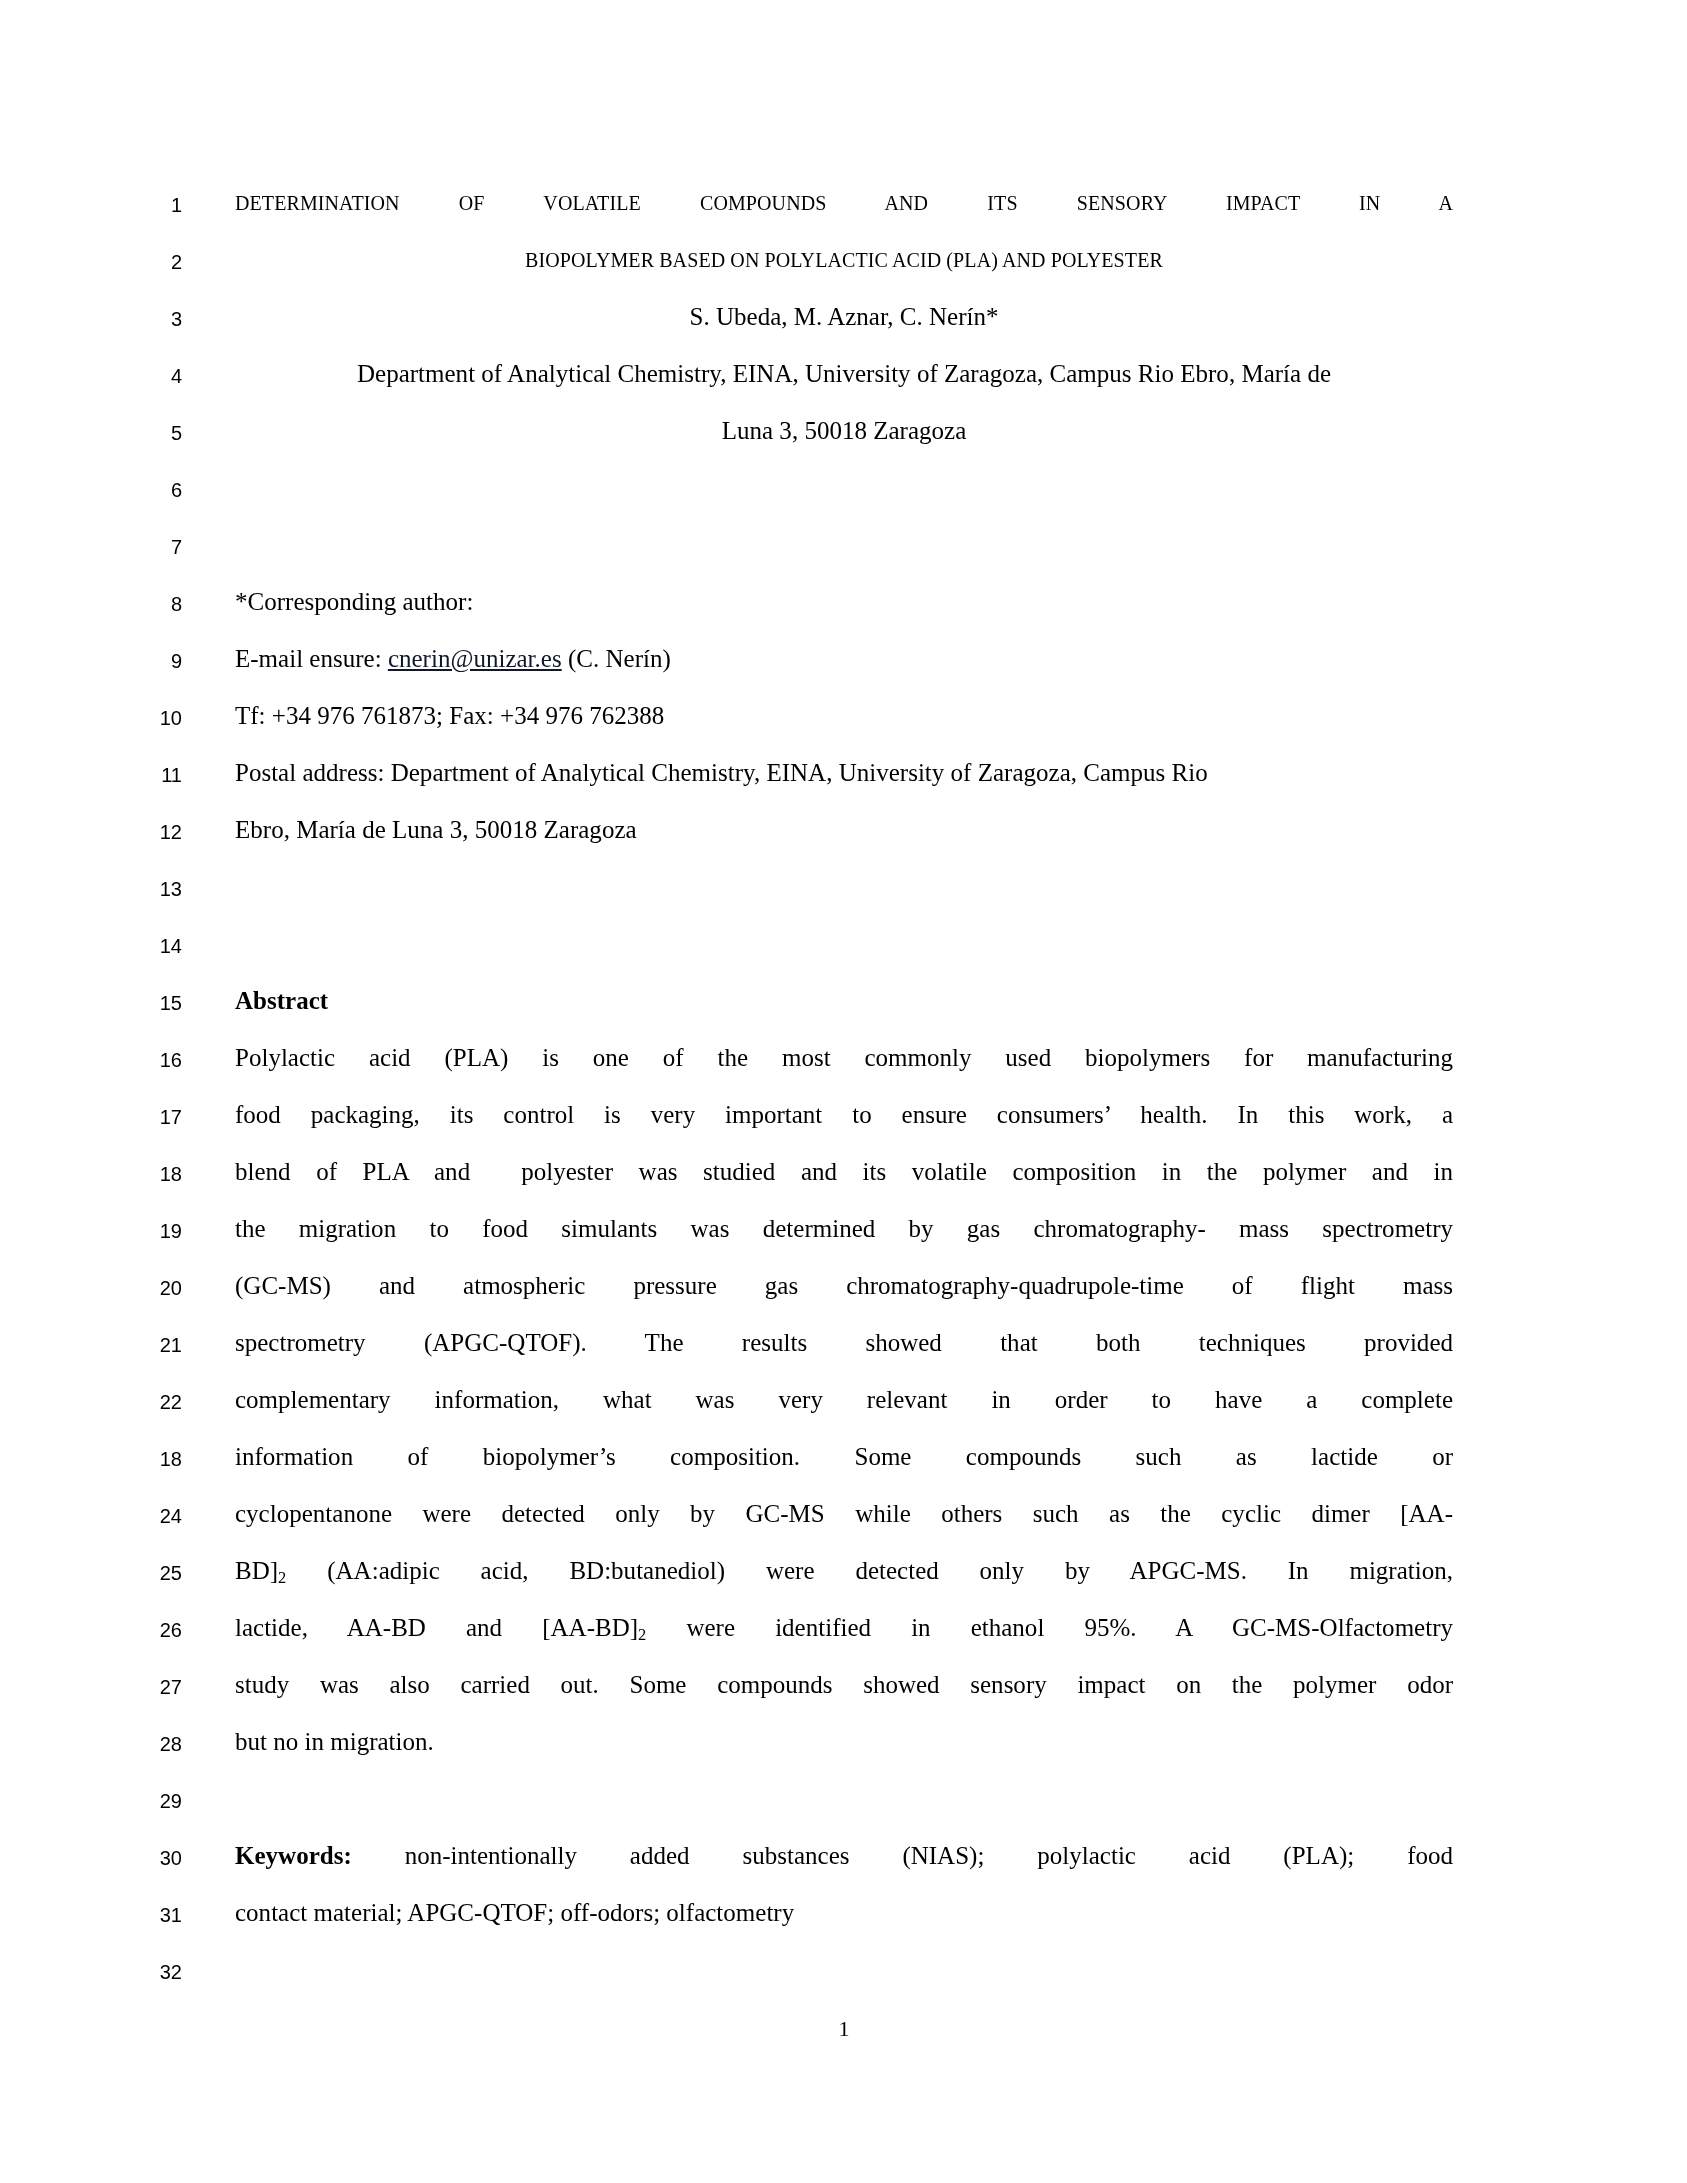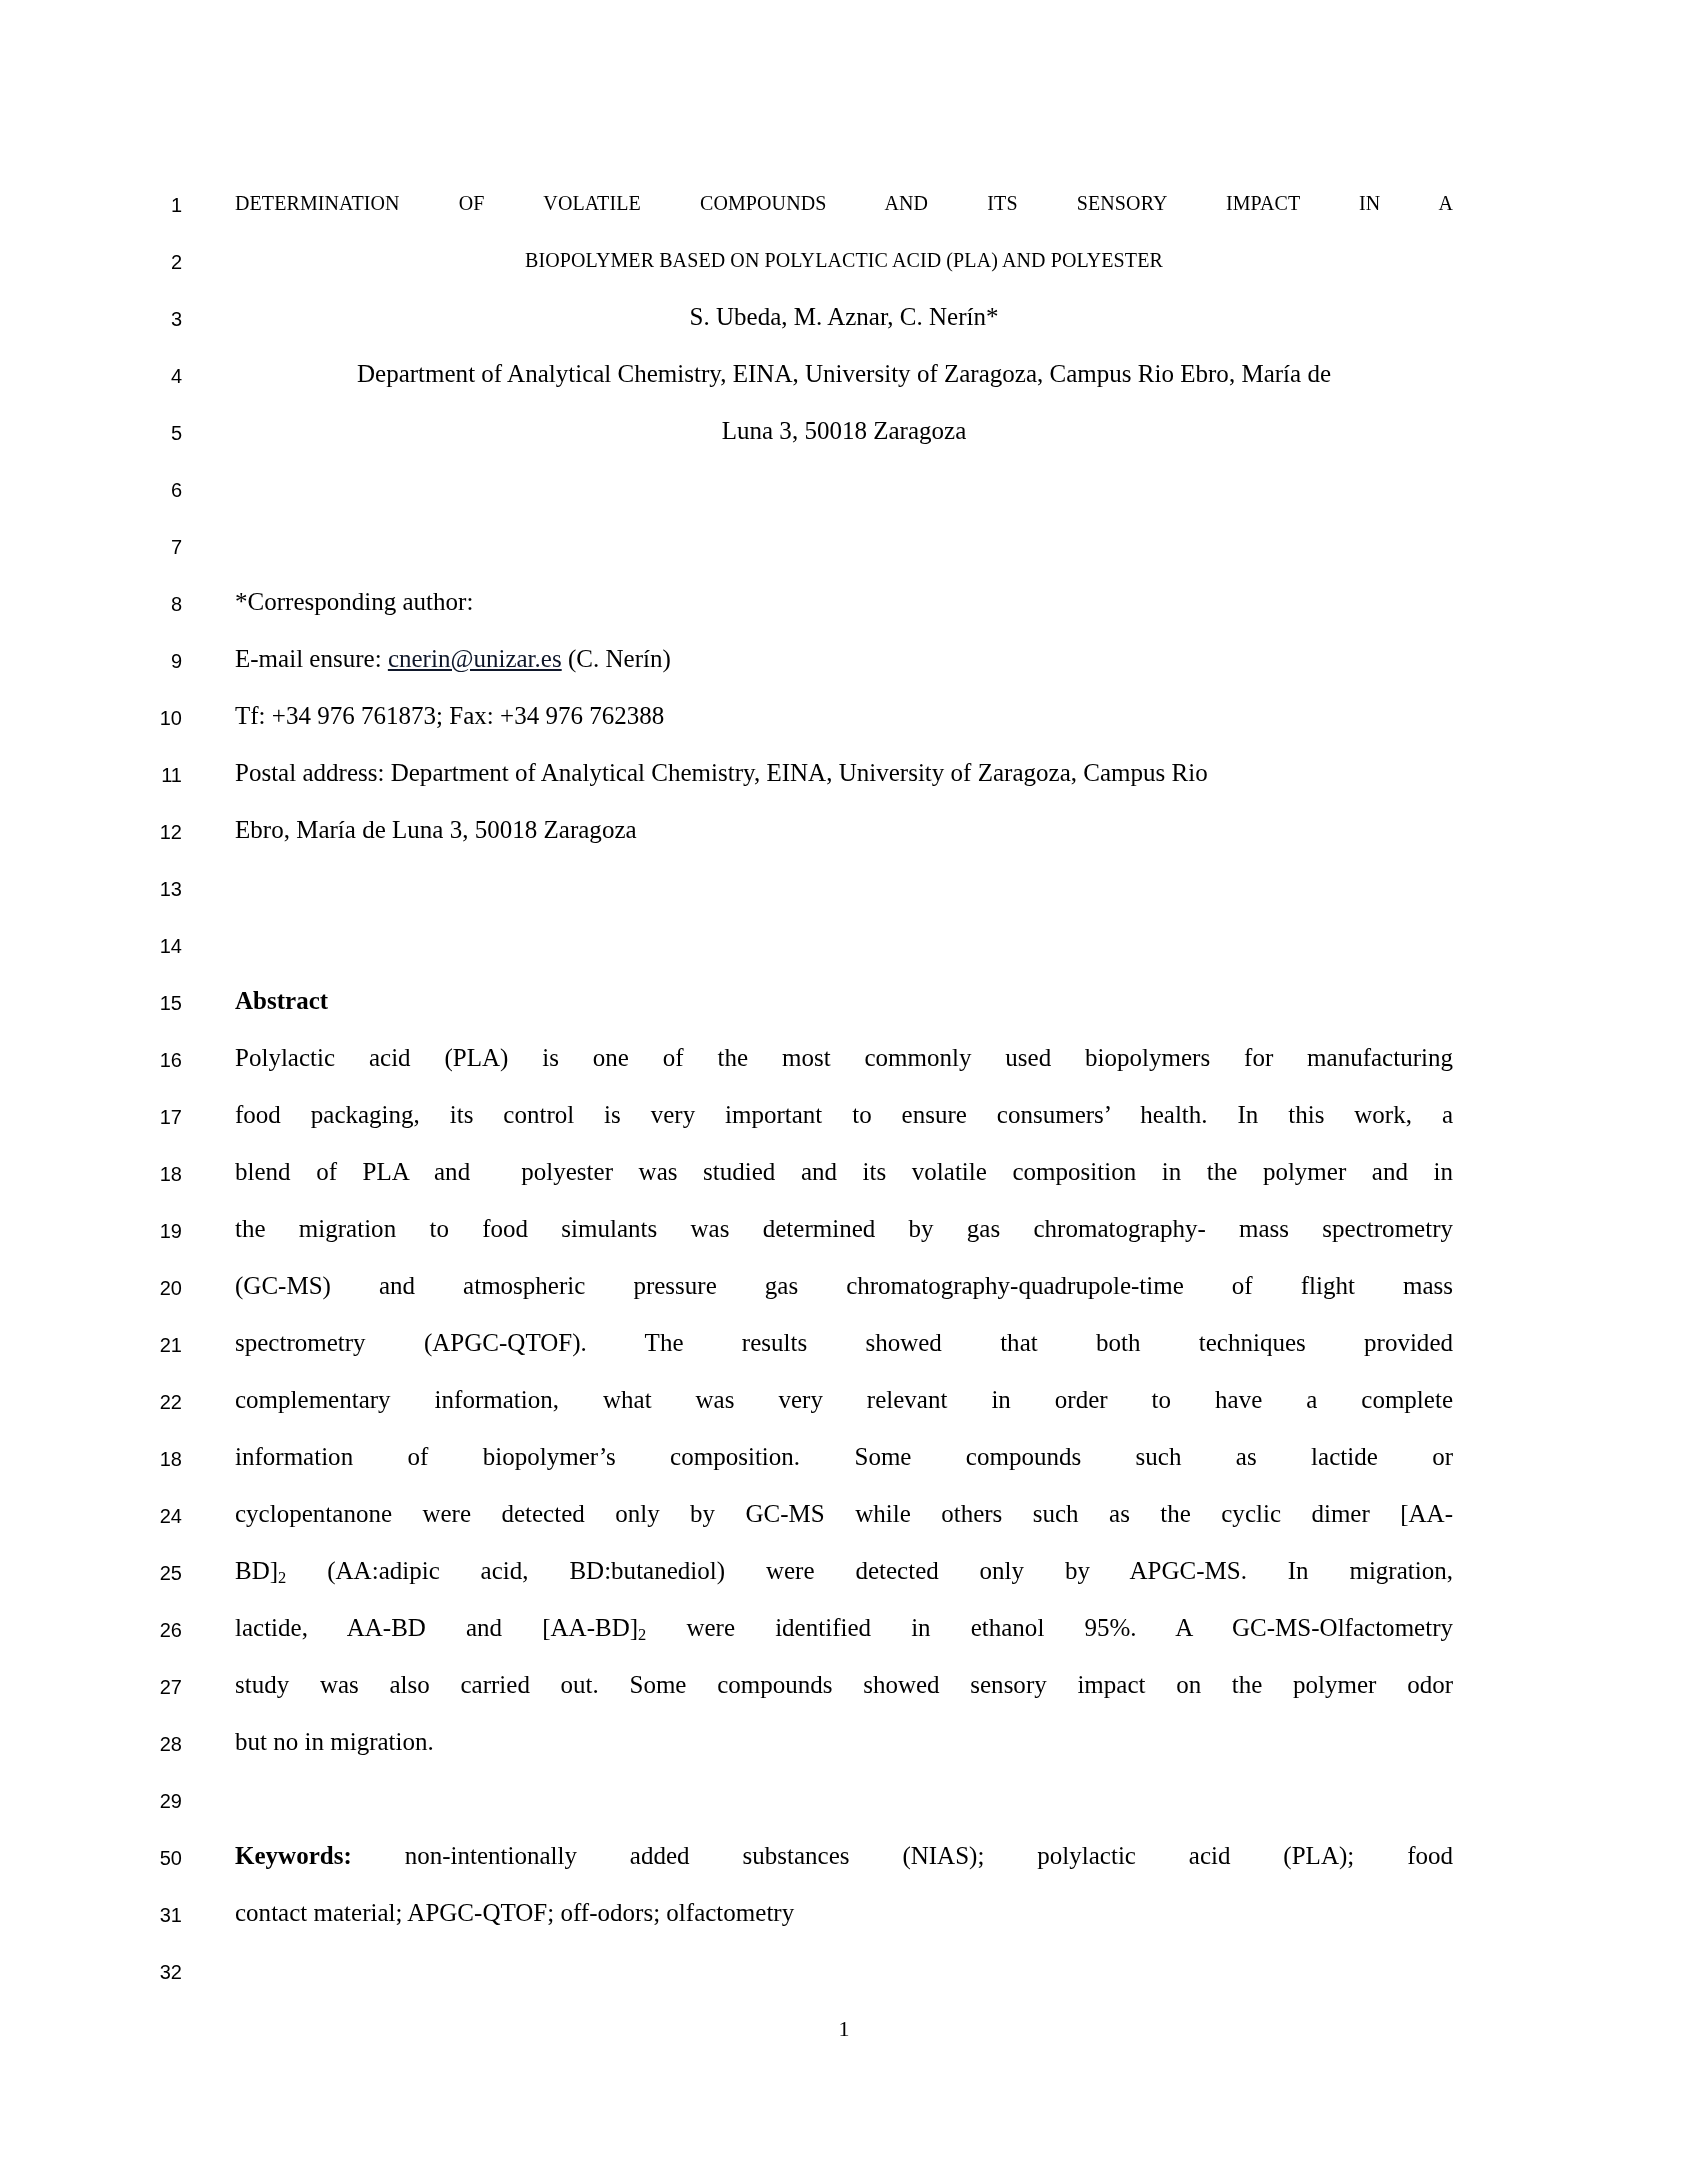--- a/index.html
+++ b/index.html
@@ -245,21 +245,21 @@
       <div class="line-no">28</div>
       <div class="line-text t-lastleft">but no in migration.</div>
     </div>
 
     <div class="line-row">
       <div class="line-no">29</div>
       <div class="line-text t-left"></div>
     </div>
 
     <div class="line-row">
-      <div class="line-no">50</div>
+      <div class="line-no">30</div>
       <div class="line-text t-justify"><span class="bold">Keywords:</span><span> non-intentionally added substances (NIAS); polylactic acid (PLA); food</span></div>
     </div>
 
     <div class="line-row">
       <div class="line-no">31</div>
       <div class="line-text t-lastleft">contact material; APGC-QTOF; off-odors; olfactometry</div>
     </div>
 
     <div class="line-row">
       <div class="line-no">32</div>

